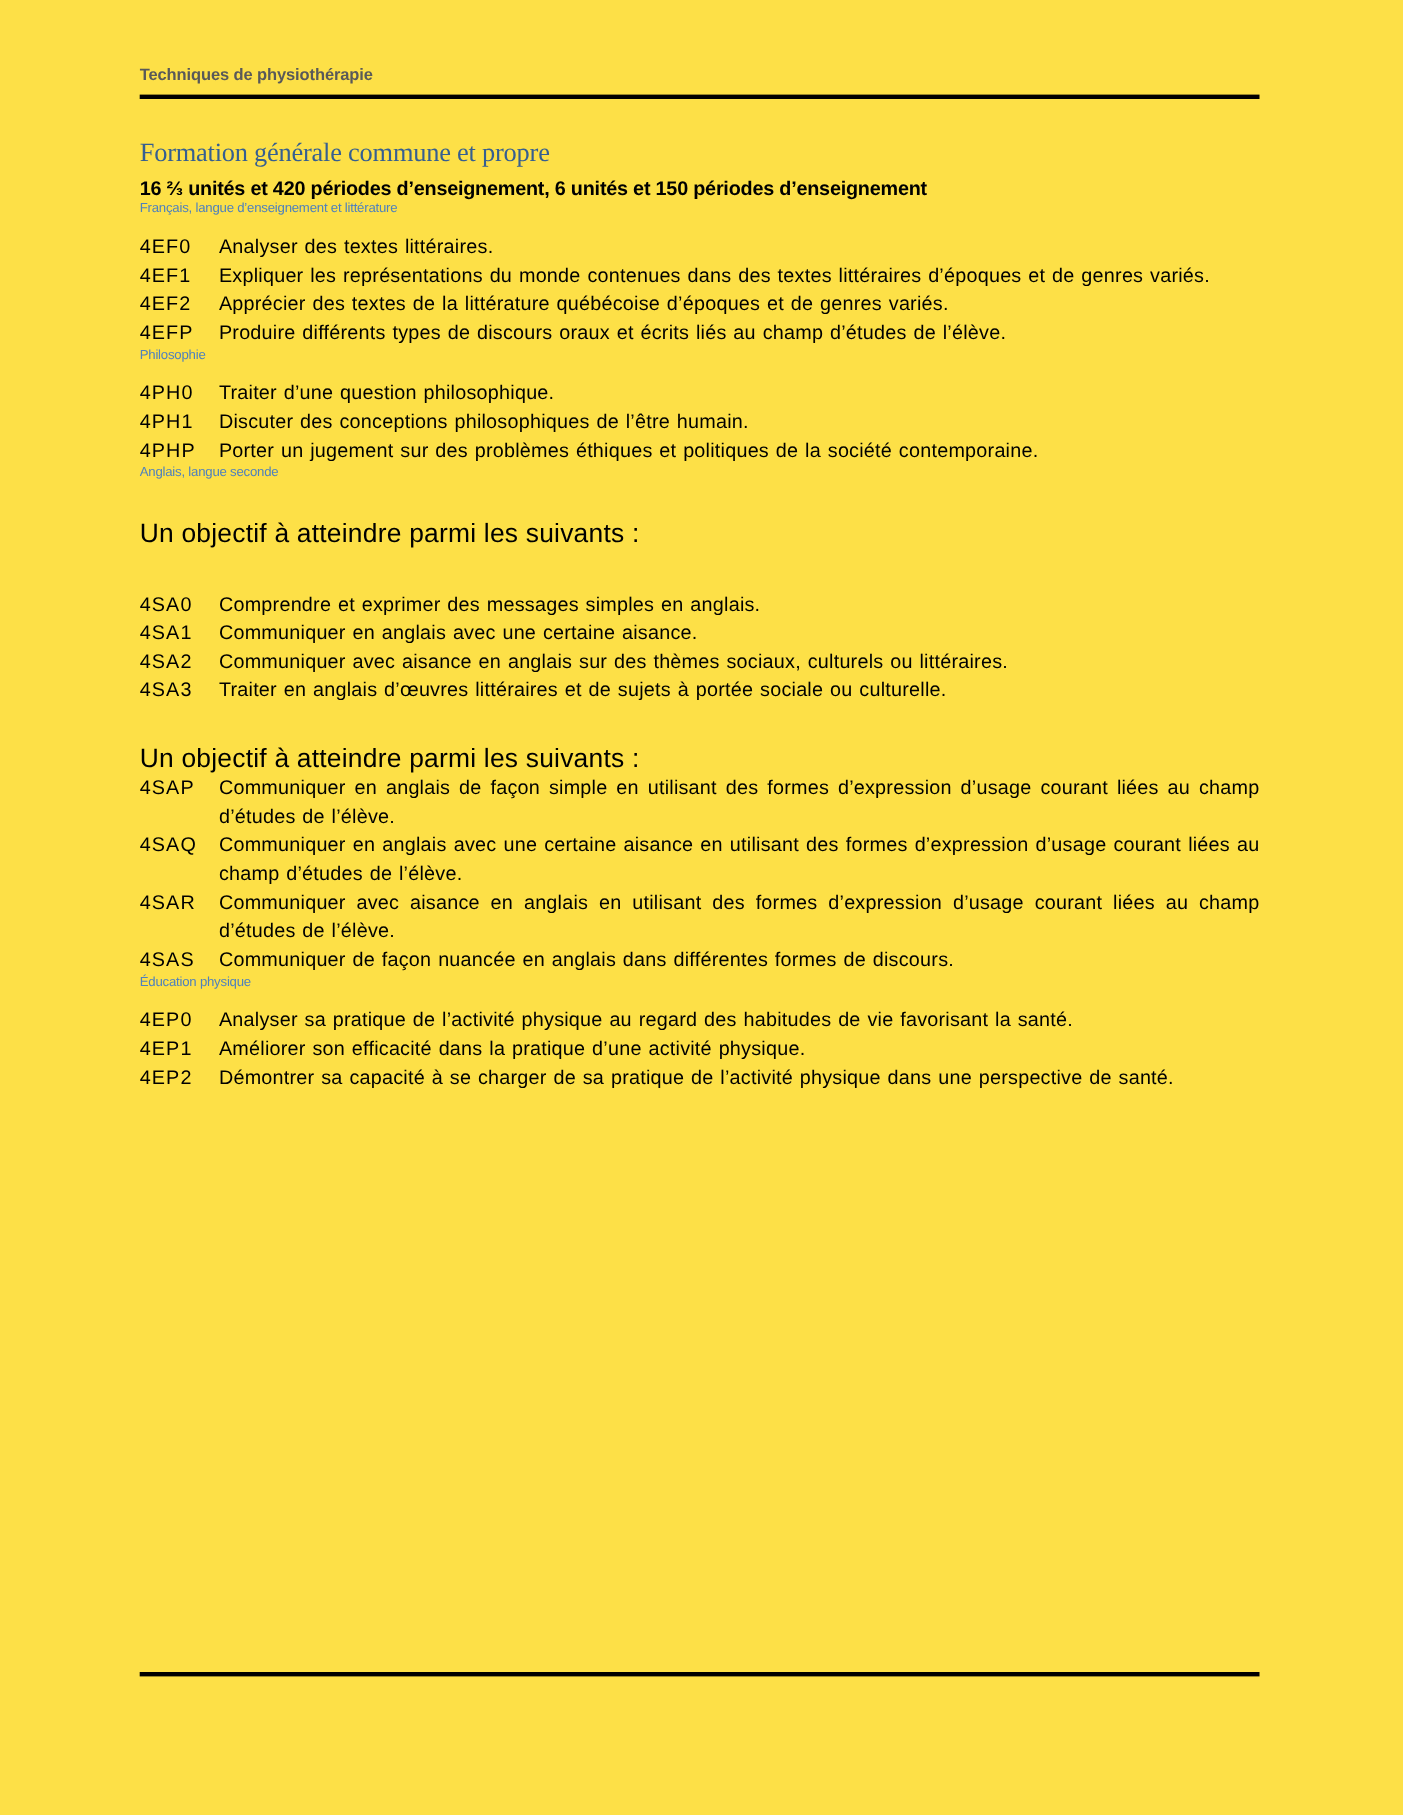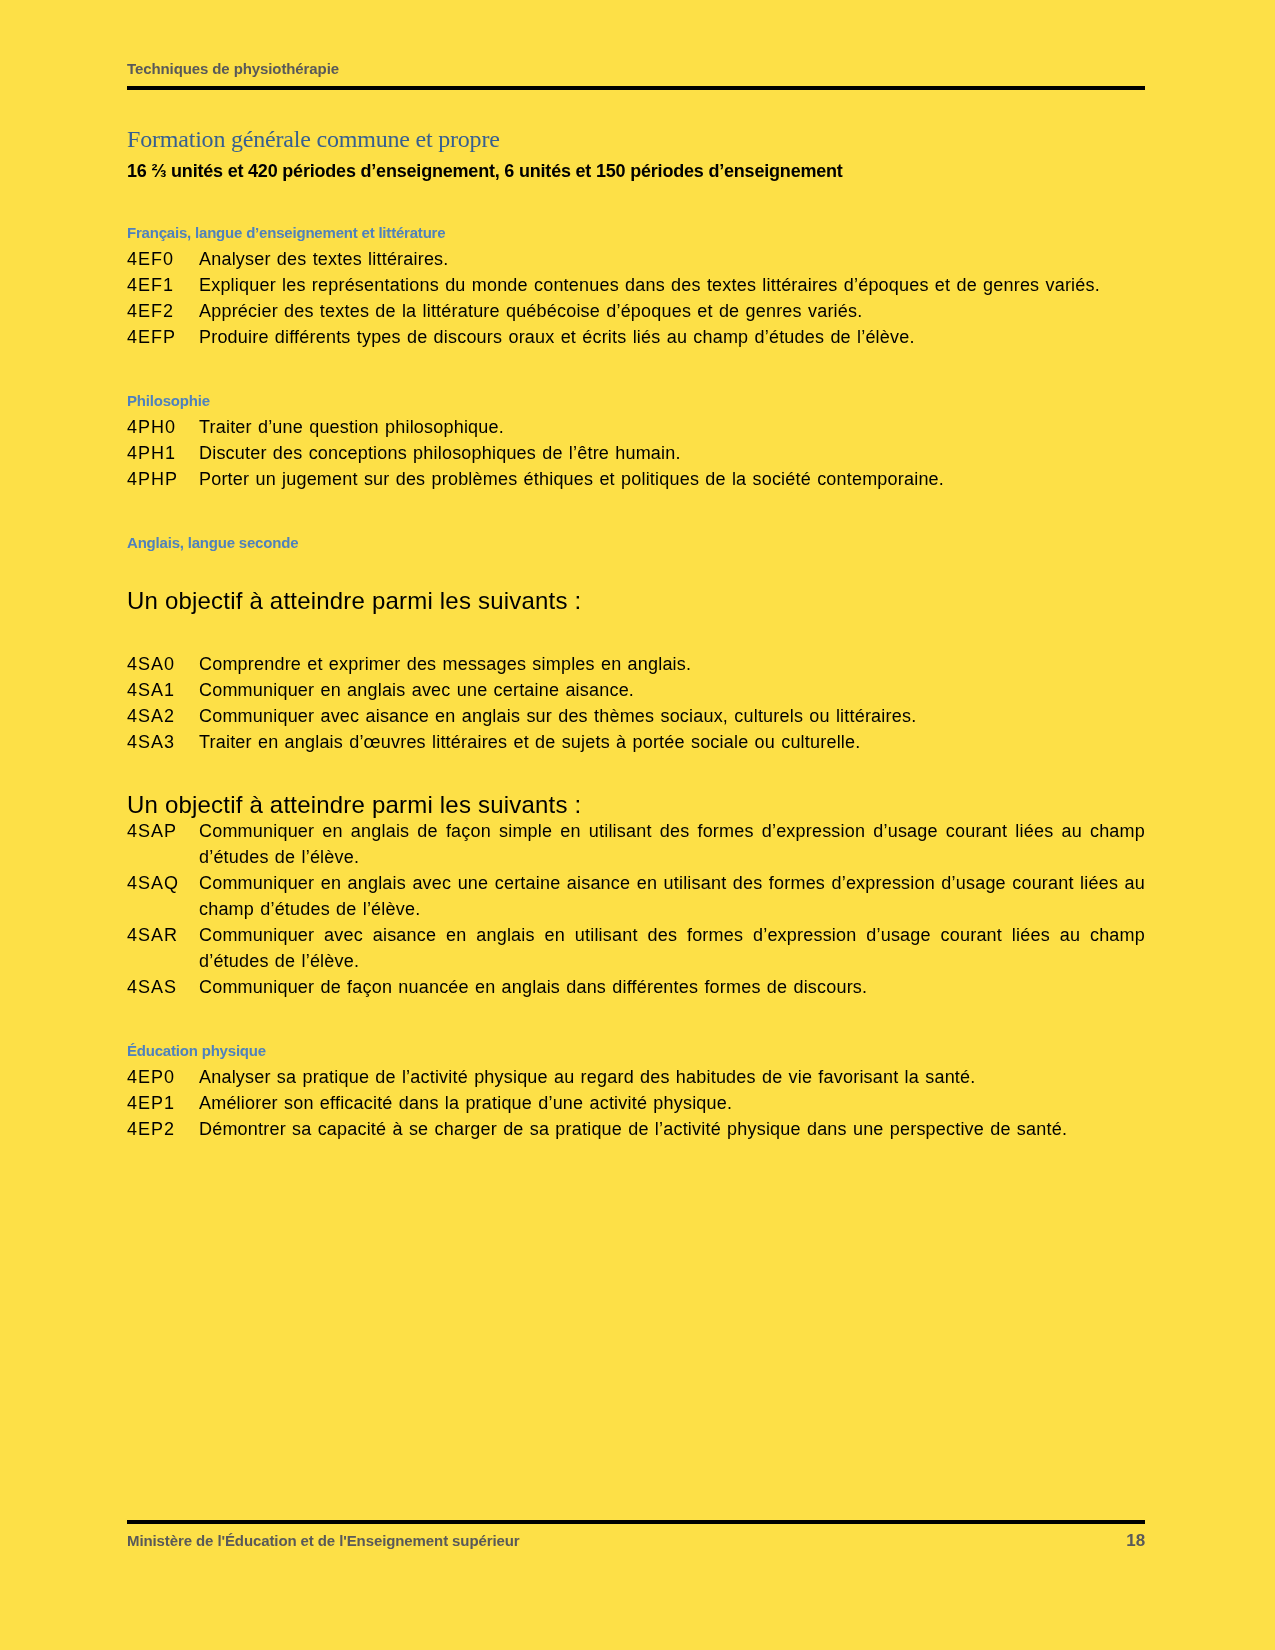--- a/index.html
+++ b/index.html
@@ -42,28 +42,27 @@
     font-family: Liberation Serif, serif;
   }
   p.doc-subtitle {
     margin-top: 8px;
     font-size: 18px;
     font-weight: bold;
     color: #000000;
     letter-spacing: -0.2px;
   }
   h2.section-heading {
-    margin-top: 42px;
-    font-size: 15px;
-    font-weight: bold;
+    font-size: 12px;
+    font-weight: normal;
     color: #4f81bd;
     letter-spacing: -0.2px;
   }
   .obj-list {
-    margin-top: 5px;
+    margin-top: 15px;
     font-size: 18px;
     line-height: 26px;
     letter-spacing: 0.2px;
     word-spacing: 1px;
   }
   .obj-row { display: flex; }
   .obj-code {
     flex: 0 0 72px;
     letter-spacing: 1px;
   }
@@ -212,18 +211,14 @@
           <span class="obj-code">4EP2</span>
           <span class="obj-text">Démontrer sa capacité à se charger de sa pratique de l’activité physique dans une perspective de santé.</span>
         </div>
       </div>
     </section>
 
   </div>
 
   <div class="page-footer">
     <div class="footer-rule"></div>
-    <div class="footer-row">
-      <span class="footer-ministry">Ministère de l'Éducation et de l'Enseignement supérieur</span>
-      <span class="footer-page-number">18</span>
-    </div>
   </div>
 </div>
 
 </body></html>

